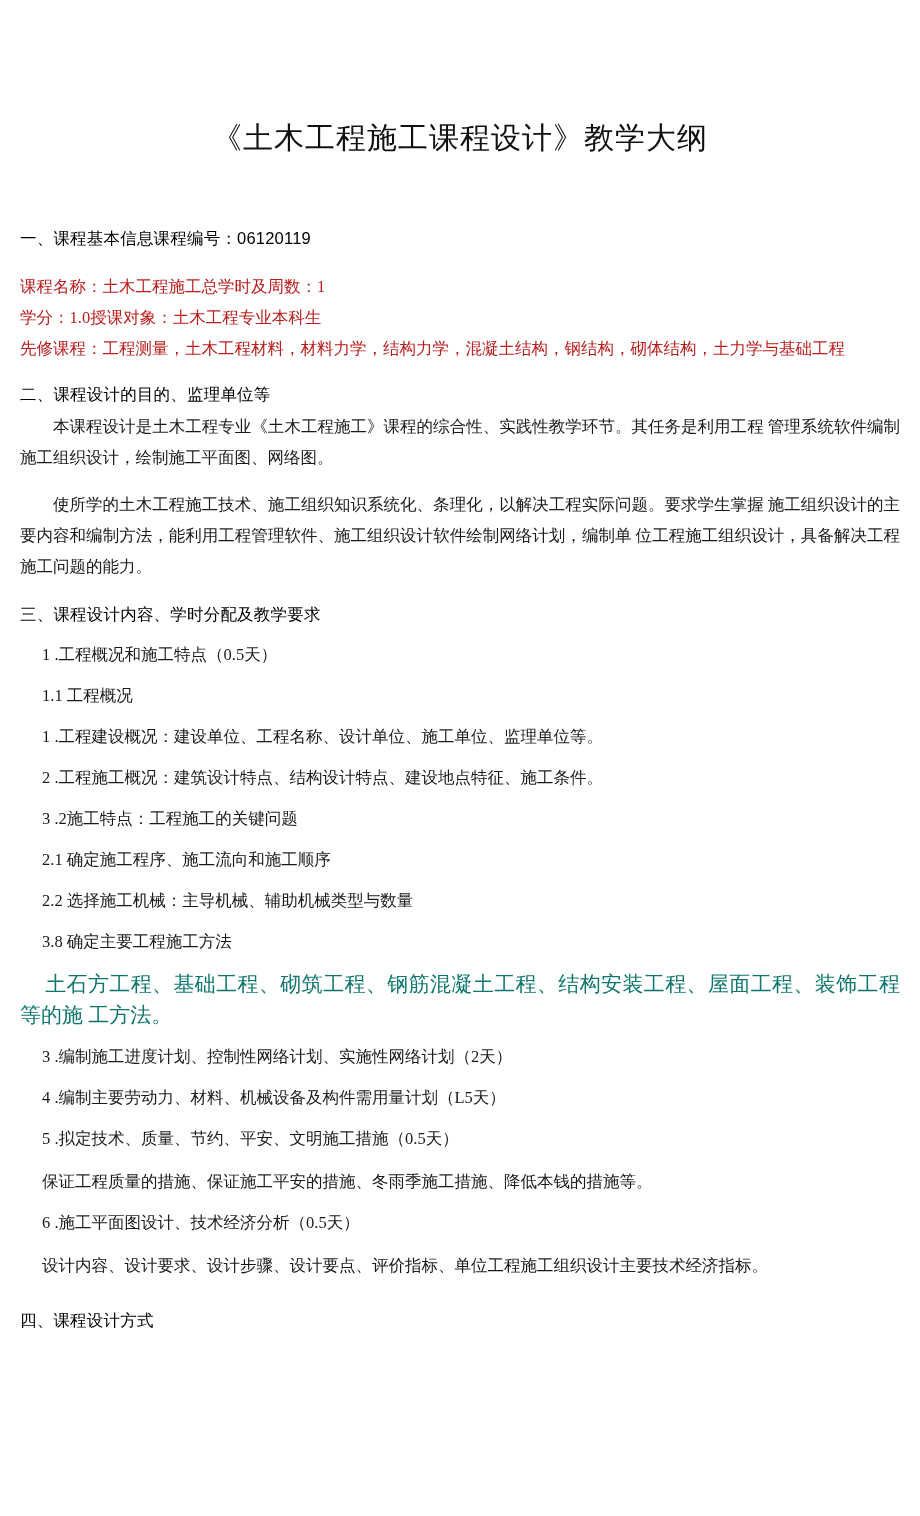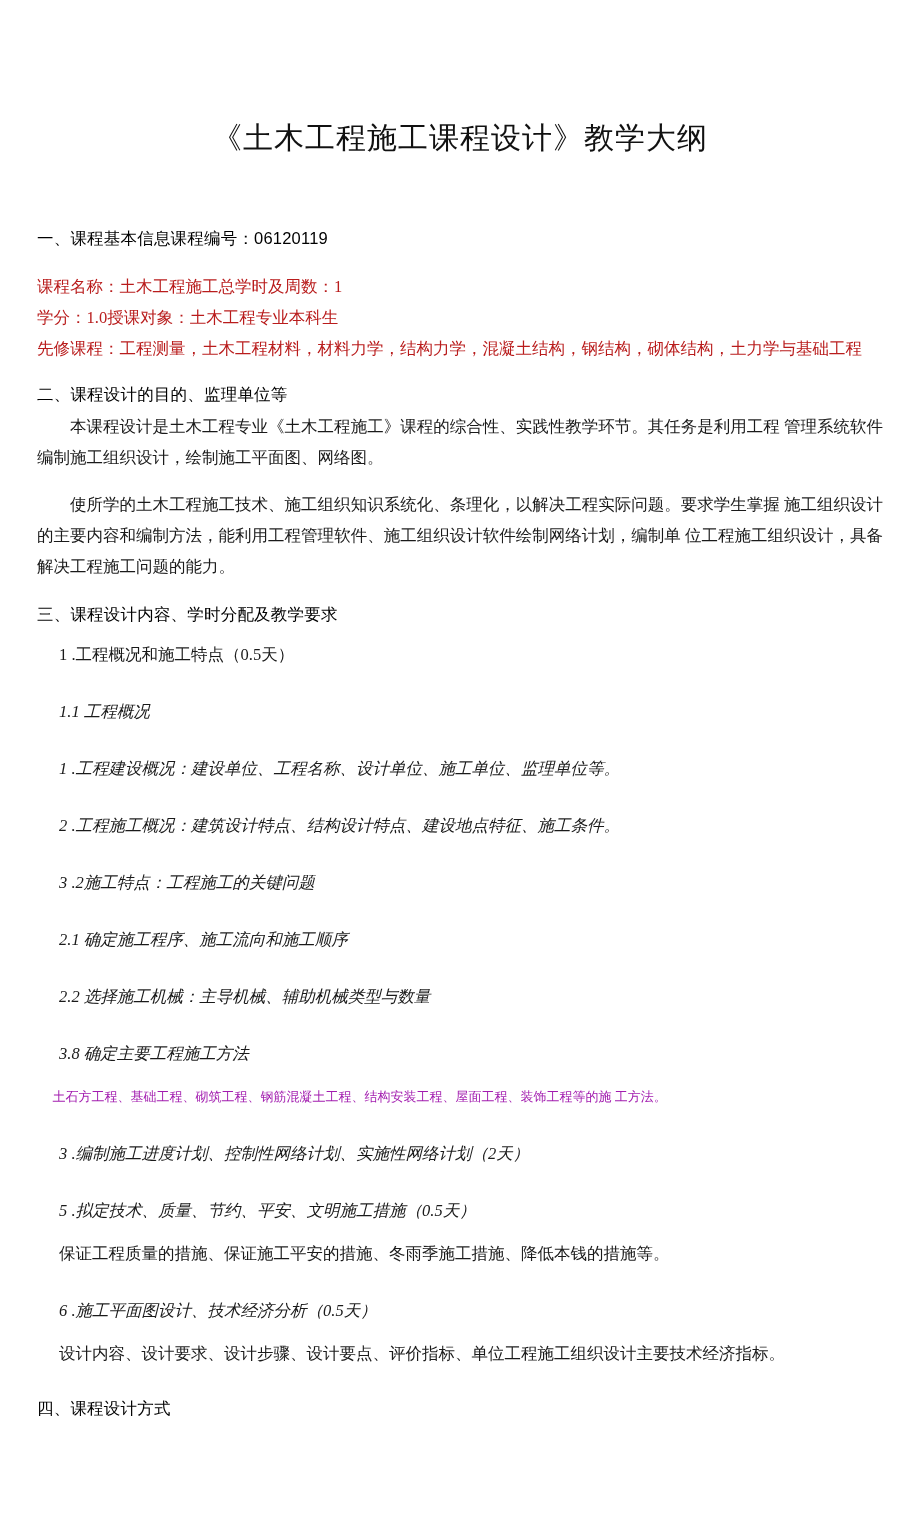--- a/index.html
+++ b/index.html
@@ -13,21 +13,21 @@
     height: 1516px;
     font-family: "Liberation Serif", "DejaVu Serif", serif;
     color: #1a1a1a;
     overflow: hidden;
   }
   .page {
     position: relative;
     width: 920px;
     height: 1484px;
     box-sizing: border-box;
-    padding: 0 37px;
+    padding: 0 20px;
     background: #ffffff;
   }
 
   
   .doc-title {
     text-align: center;
     font-family: "Liberation Serif", "DejaVu Serif", serif;
     font-size: 30px;
     font-weight: 400;
     letter-spacing: 1px;
@@ -78,27 +78,27 @@
   .item {
     font-family: "Liberation Serif", "DejaVu Serif", serif;
     font-size: 16.5px;
     line-height: 31px;
     color: #1a1a1a;
     margin-left: 22px;
     margin-top: 12px;
     text-align: justify;
     text-justify: inter-ideograph;
   }
-  .item.tight { margin-top: 26px; font-style: italic; }
+  .item.tight { margin-top: 10px; }
 
   .flow {
     font-family: "Liberation Serif", "DejaVu Serif", serif;
-    font-size: 13px;
+    font-size: 21px;
     line-height: 31px;
-    color: #a21caf;
+    color: #0f766e;
     margin-top: 12px;
     text-indent: 1.2em;
     text-align: justify;
     text-justify: inter-ideograph;
   }
   .flush {
     font-family: "Liberation Serif", "DejaVu Serif", serif;
     font-size: 16.5px;
     line-height: 31px;
     color: #1a1a1a;
@@ -136,20 +136,21 @@
   <div class="item tight">1 .工程建设概况：建设单位、工程名称、设计单位、施工单位、监理单位等。</div>
   <div class="item tight">2 .工程施工概况：建筑设计特点、结构设计特点、建设地点特征、施工条件。</div>
   <div class="item tight">3 .2施工特点：工程施工的关键问题</div>
   <div class="item tight">2.1  确定施工程序、施工流向和施工顺序</div>
   <div class="item tight">2.2  选择施工机械：主导机械、辅助机械类型与数量</div>
   <div class="item tight">3.8  确定主要工程施工方法</div>
 
   <div class="flow">土石方工程、基础工程、砌筑工程、钢筋混凝土工程、结构安装工程、屋面工程、装饰工程等的施      工方法。</div>
 
   <div class="item tight">3 .编制施工进度计划、控制性网络计划、实施性网络计划（2天）</div>
+  <div class="item tight">4 .编制主要劳动力、材料、机械设备及构件需用量计划（L5天）</div>
   <div class="item tight">5 .拟定技术、质量、节约、平安、文明施工措施（0.5天）</div>
 
   <div class="flush">保证工程质量的措施、保证施工平安的措施、冬雨季施工措施、降低本钱的措施等。</div>
 
   <div class="item tight">6 .施工平面图设计、技术经济分析（0.5天）</div>
 
   <div class="flush">设计内容、设计要求、设计步骤、设计要点、评价指标、单位工程施工组织设计主要技术经济指标。</div>
 
   <div class="sec-heading h-four">四、课程设计方式</div>
 

